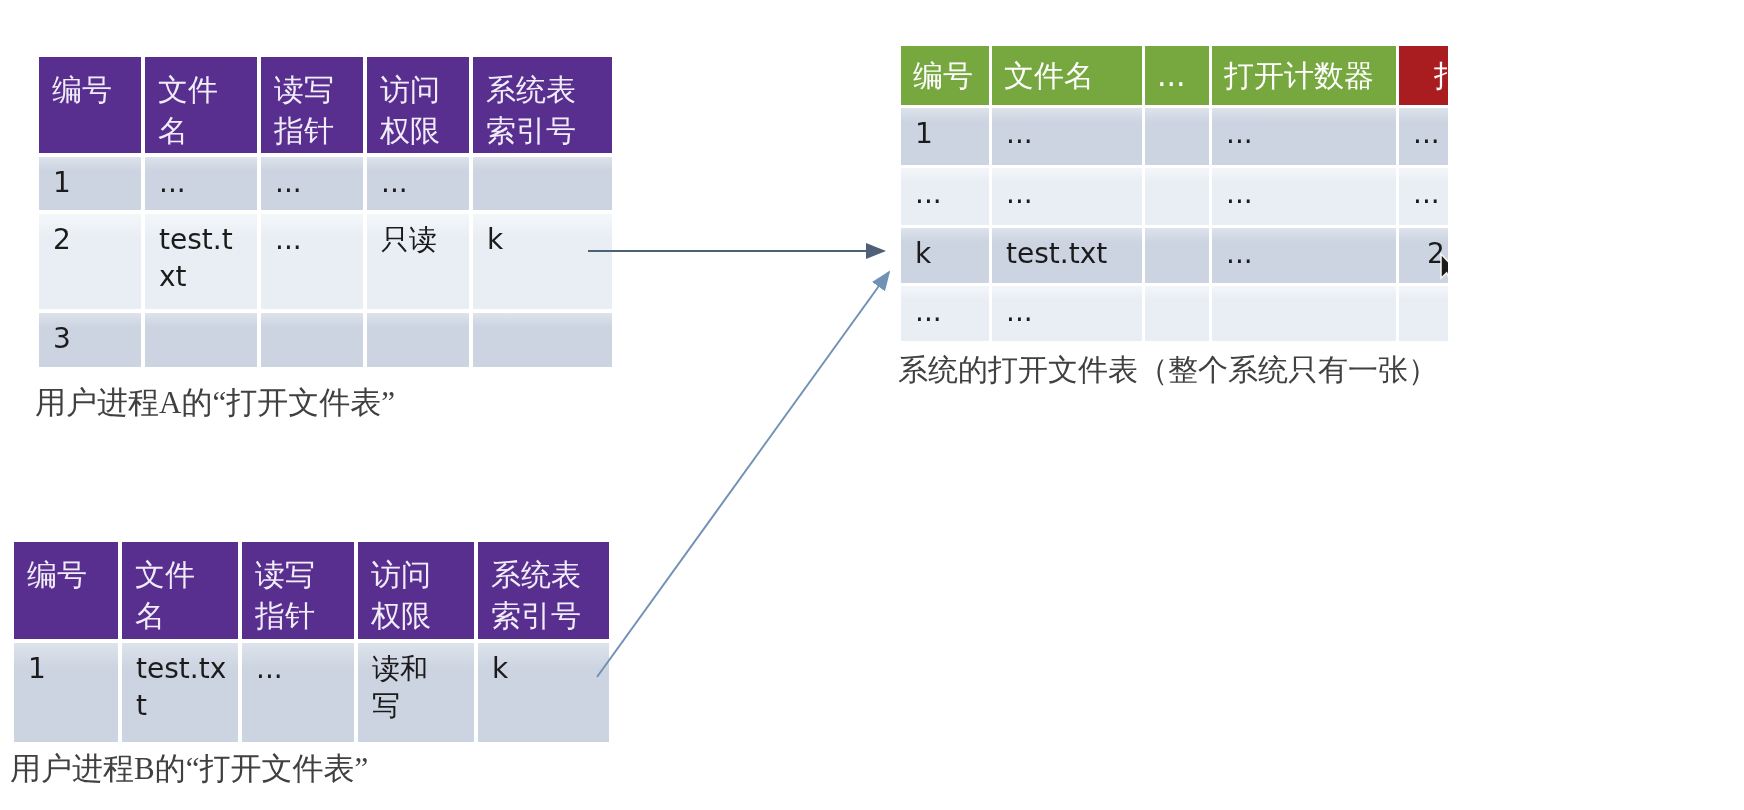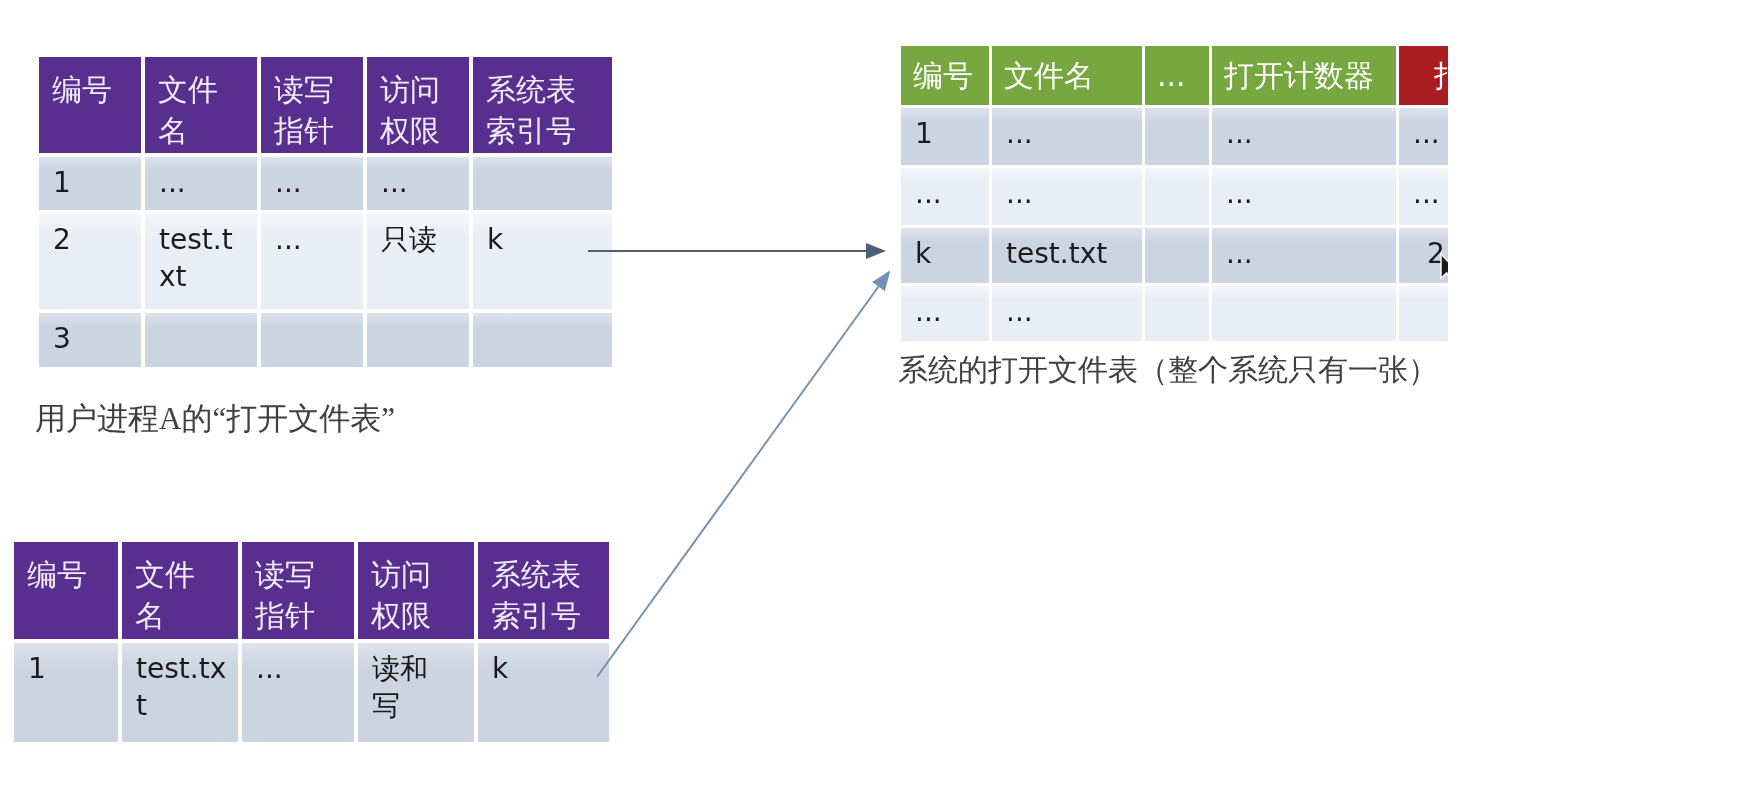--- a/index.html
+++ b/index.html
@@ -91,21 +91,21 @@
     </tr>
     <tr class="dark" style="height:54px">
       <td>3</td>
       <td></td>
       <td></td>
       <td></td>
       <td></td>
     </tr>
   </tbody>
     </table>
-  <div class="caption" style="left:35px;top:398px;width:581px">用户进程A的“打开文件表”</div>
+  <div class="caption" style="left:35px;top:382px;width:581px">用户进程A的“打开文件表”</div>
 
   <table class="tbl" style="left:10px;top:538px;width:603px">
     <colgroup>
         <col style="width:104px">
         <col style="width:116px">
         <col style="width:112px">
         <col style="width:116px">
         <col style="width:131px">
       </colgroup>
     <tbody>
@@ -124,20 +124,21 @@
       <td>1</td>
       <td>test.tx
 t</td>
       <td>...</td>
       <td>读和
 写</td>
       <td>k</td>
     </tr>
   </tbody>
     </table>
+  <div class="caption" style="left:10px;top:748px;width:603px">用户进程B的“打开文件表”</div>
 
   <table class="tbl tbl-s" style="left:898px;top:43px;width:718px">
     <colgroup>
         <col style="width:88px">
         <col style="width:150px">
         <col style="width:64px">
         <col style="width:184px">
         <col style="width:214px">
       </colgroup>
     <tbody>

